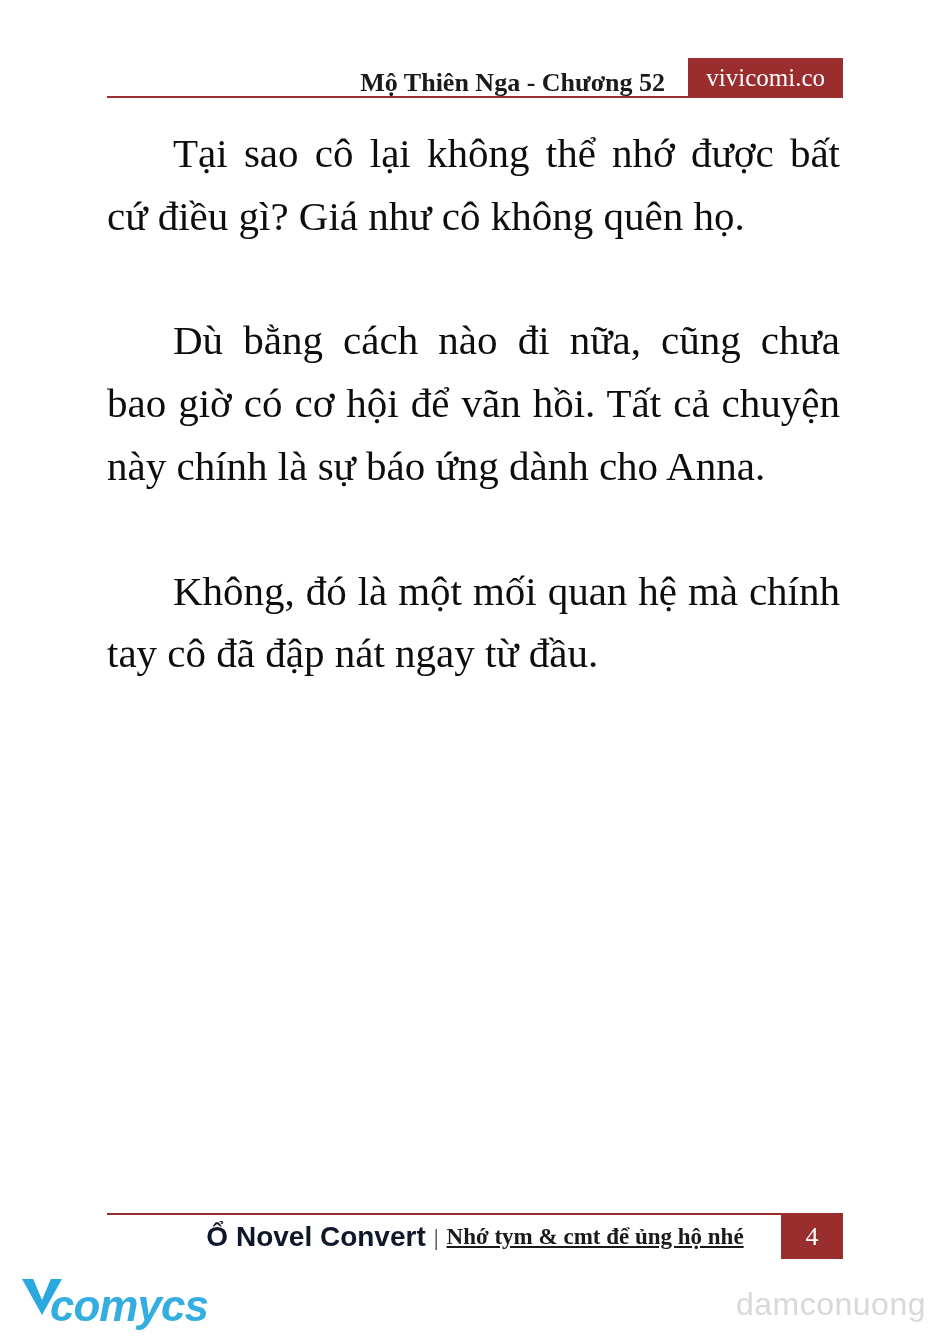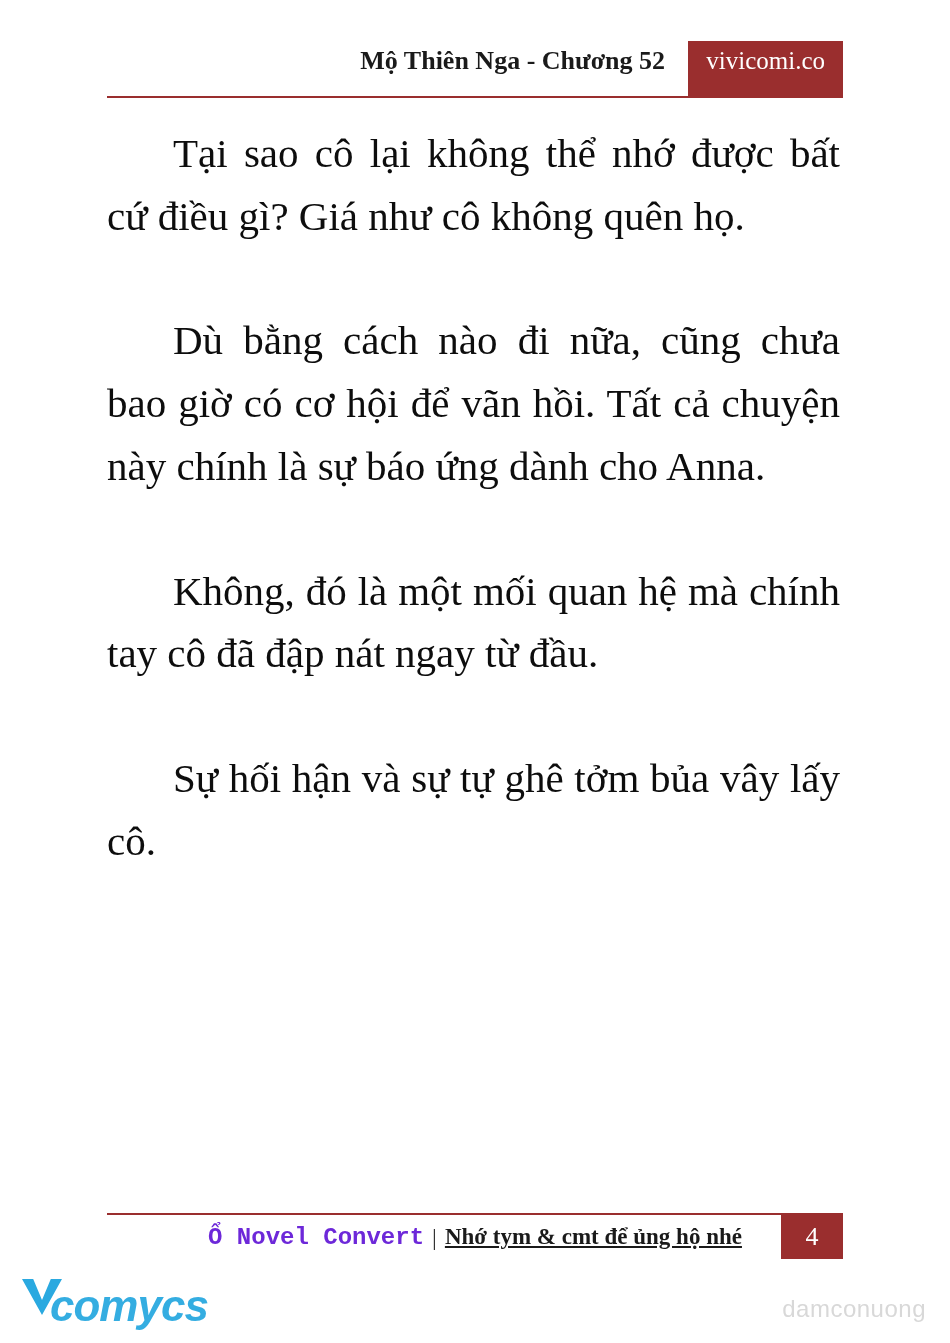--- a/index.html
+++ b/index.html
@@ -33,36 +33,36 @@
     position: absolute;
     left: 0;
     right: 0;
     bottom: 0;
     height: 2px;
     background: #9a2e2e;
   }
   .header-title {
     position: absolute;
     right: 178px;
-    bottom: 22px;
+    bottom: 0;
     font-size: 26px;
     font-weight: bold;
     color: #1a1a1a;
     white-space: nowrap;
     font-family: "Liberation Serif", serif;
   }
   .header-badge {
     position: absolute;
     right: 0;
     bottom: 0;
     background: #9a2e2e;
     color: #ffffff;
     font-size: 25px;
     font-family: "Liberation Serif", serif;
-    padding: 6px 18px 24px 18px;
+    padding: 6px 18px 7px 18px;
     line-height: 1.1;
     white-space: nowrap;
   }
 
   
   .content {
     position: absolute;
     top: 122px;
     left: 107px;
     width: 736px;
@@ -100,24 +100,24 @@
     position: absolute;
     top: 2px;
     left: 0;
     right: 0;
     height: 44px;
     display: flex;
     align-items: center;
     justify-content: center;
   }
   .footer-brand {
-    font-size: 24px;
-    font-weight: bold;
-    color: #6d28d9;
-    font-family: Liberation Mono, monospace;
+    font-size: 28px;
+    font-weight: bold;
+    color: #0f172a;
+    font-family: Liberation Sans, sans-serif;
     white-space: nowrap;
   }
   .footer-sep {
     font-size: 24px;
     color: #333333;
     margin: 0 8px;
   }
   .footer-note {
     font-size: 23px;
     font-weight: bold;
@@ -168,42 +168,41 @@
     font-weight: bold;
     font-style: italic;
     letter-spacing: -1px;
     color: #2aa9e0;
     opacity: 0.95;
   }
   .wm-right {
     position: absolute;
     right: 24px;
     bottom: 20px;
-    font-size: 24px;
+    font-size: 32px;
     color: #d8d8d8;
     font-family: "Liberation Sans", sans-serif;
     letter-spacing: 0.5px;
   }
 </style>
 </head>
 <body>
 
 <div class="page">
 
   <div class="header">
     <div class="header-title">Mộ Thiên Nga - Chương 52</div>
     <div class="header-badge">vivicomi.co</div>
     <div class="header-rule"></div>
   </div>
 
   <div class="content">
     <p class="para">Tại sao cô lại không thể nhớ được bất cứ điều gì? Giá như cô không quên họ.</p>
     <p class="para">Dù bằng cách nào đi nữa, cũng chưa bao giờ có cơ hội để vãn hồi. Tất cả chuyện này chính là sự báo ứng dành cho Anna.</p>
     <p class="para">Không, đó là một mối quan hệ mà chính tay cô đã đập nát ngay từ đầu.</p>
-    <p class="para">Sự hối hận và sự tự ghê tởm bủa vây lấy cô.</p>
   </div>
 
   <div class="footer">
     <div class="footer-rule"></div>
     <div class="footer-inner">
       <span class="footer-brand">Ổ Novel Convert</span>
       <span class="footer-sep">|</span>
       <span class="footer-note">Nhớ tym &amp; cmt để ủng hộ nhé</span>
     </div>
     <div class="page-number">4</div>

